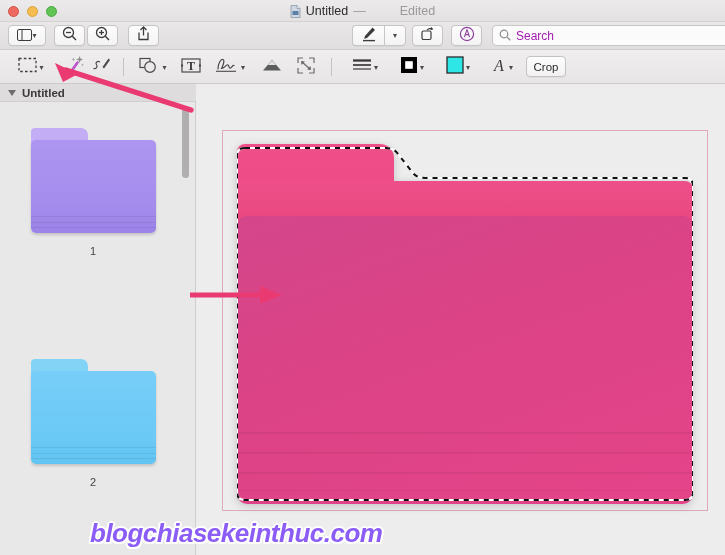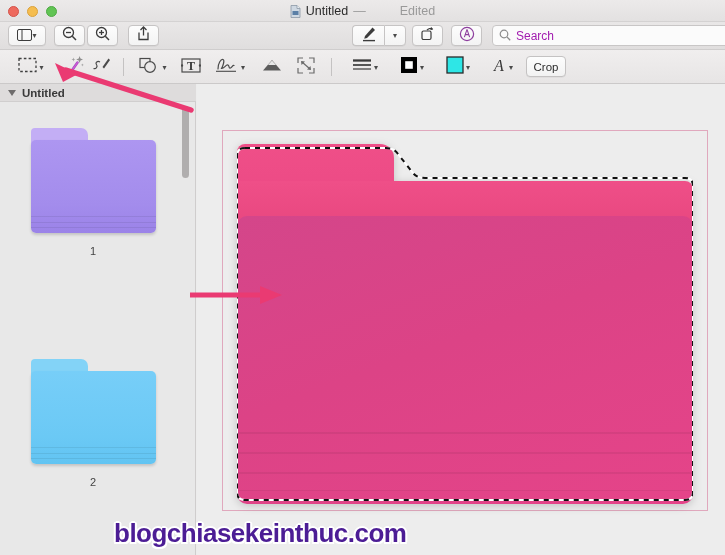--- a/index.html
+++ b/index.html
@@ -163,27 +163,26 @@
     position: absolute; top: 0; left: 0; width: 456px; height: 360px;
     pointer-events: none;
   }
 
   
   .arrow-svg { position: absolute; pointer-events: none; }
 
   
   .watermark {
     position: absolute; top: 518px; left: 90px;
-    font-size: 26px; font-weight: bold; 
-    color: #4c1d95; letter-spacing: -0.5px;
+    font-size: 26px; font-weight: bold; font-style: italic;
+    color: #8b5cf6; letter-spacing: -0.5px;
     text-shadow:
       -1.5px -1.5px 0 #fff, 1.5px -1.5px 0 #fff,
       -1.5px 1.5px 0 #fff, 1.5px 1.5px 0 #fff,
        0 -2px 0 #fff, 0 2px 0 #fff, -2px 0 0 #fff, 2px 0 0 #fff;
-    margin-left: 24px;
   }
 </style>
 </head>
 <body>
 
 <div class="window">
 
   <div class="titlebar">
     <div class="traffic">
       <div class="light red"></div>

